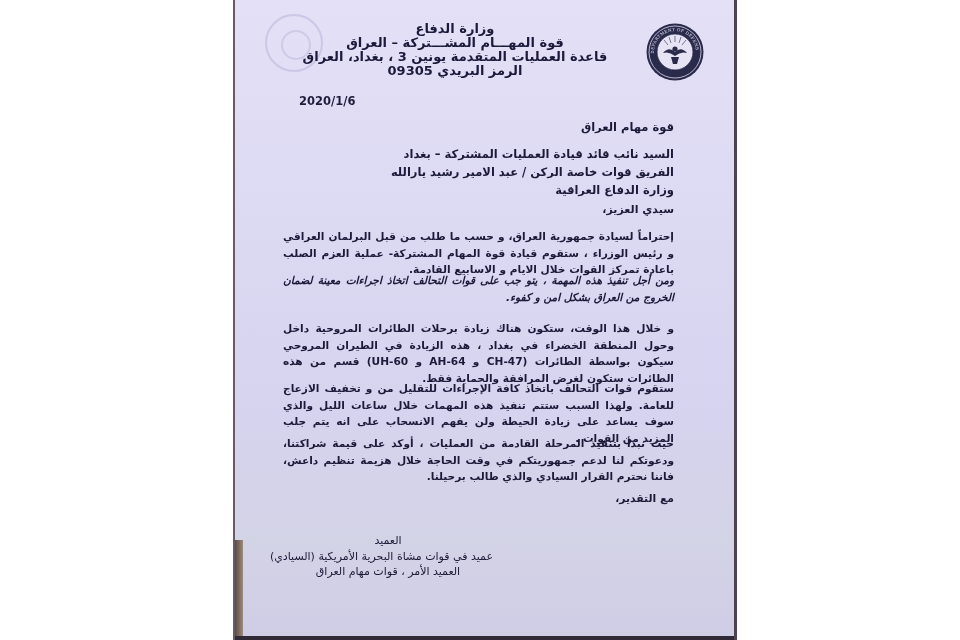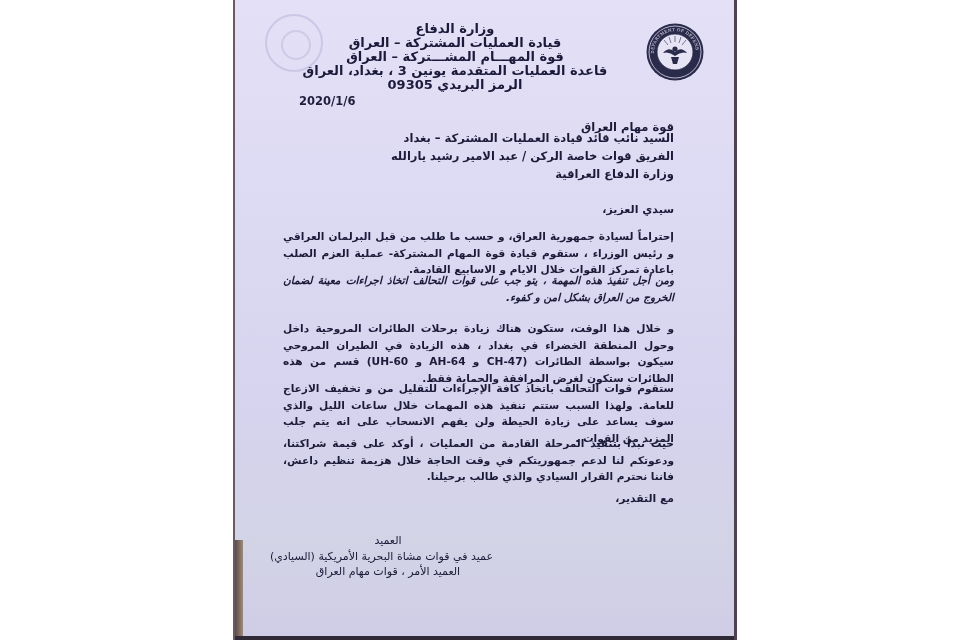--- a/index.html
+++ b/index.html
@@ -36,21 +36,21 @@
       position:absolute; left:60px; width:320px; top:22px; text-align:center; direction:rtl;
       color:#1b1a3a; font-weight:bold; font-size:13px; line-height:14px;
     }
     .date {
       position:absolute; left:64px; top:94px; font-size:11.5px; color:#1e1d3c; font-weight:bold;
     }
     .text {
       position:absolute; direction:rtl; text-align:right; color:#1b1a38; font-weight:bold;
     }
     .to-block { right:60px; top:118px; font-size:11.5px; line-height:19px; }
-    .addressee { right:60px; top:129px; font-size:11.5px; line-height:18px; }
+    .addressee { right:60px; top:145px; font-size:11.5px; line-height:18px; }
     .greeting { right:60px; top:203px; font-size:11px; }
     .para {
       left:48px; right:60px; font-size:10.6px; line-height:16.5px; text-align:justify;
       text-align-last:right;
     }
     .p1 { top:228px; }
     .p2 { top:272px;font-style:italic; }
     .p3 { top:320px; }
     .p4 { top:380px; }
     .p5 { top:435px; }
@@ -64,21 +64,20 @@
 </head>
 <body>
 
 <div class="paper">
   <div class="shadow-left"></div>
 
   <div class="watermark-seal"></div>
 
   <div class="header">
     <div>وزارة الدفاع</div>
-    <div>قيادة العمليات المشتركة – العراق</div>
     <div>قوة المهـــام المشـــتركة – العراق</div>
     <div>قاعدة العمليات المتقدمة يونين 3 ، بغداد، العراق الرمز البريدي 09305</div>
   </div>
 
   <svg class="dod-seal" viewBox="0 0 60 60">
     <circle cx="30" cy="30" r="28.5" fill="#2a2a4a"></circle>
     <circle cx="30" cy="30" r="26" fill="none" stroke="#d9d6ee" stroke-width="0.8"></circle>
     <circle cx="30" cy="30" r="18" fill="#e6e3f5"></circle>
     <circle cx="30" cy="30" r="18" fill="none" stroke="#2a2a4a" stroke-width="0.8"></circle>
     <path d="M18 31 Q24 24 30 30 Q36 24 42 31 Q36 29 30 34 Q24 29 18 31 Z" fill="#2a2a4a"></path>

